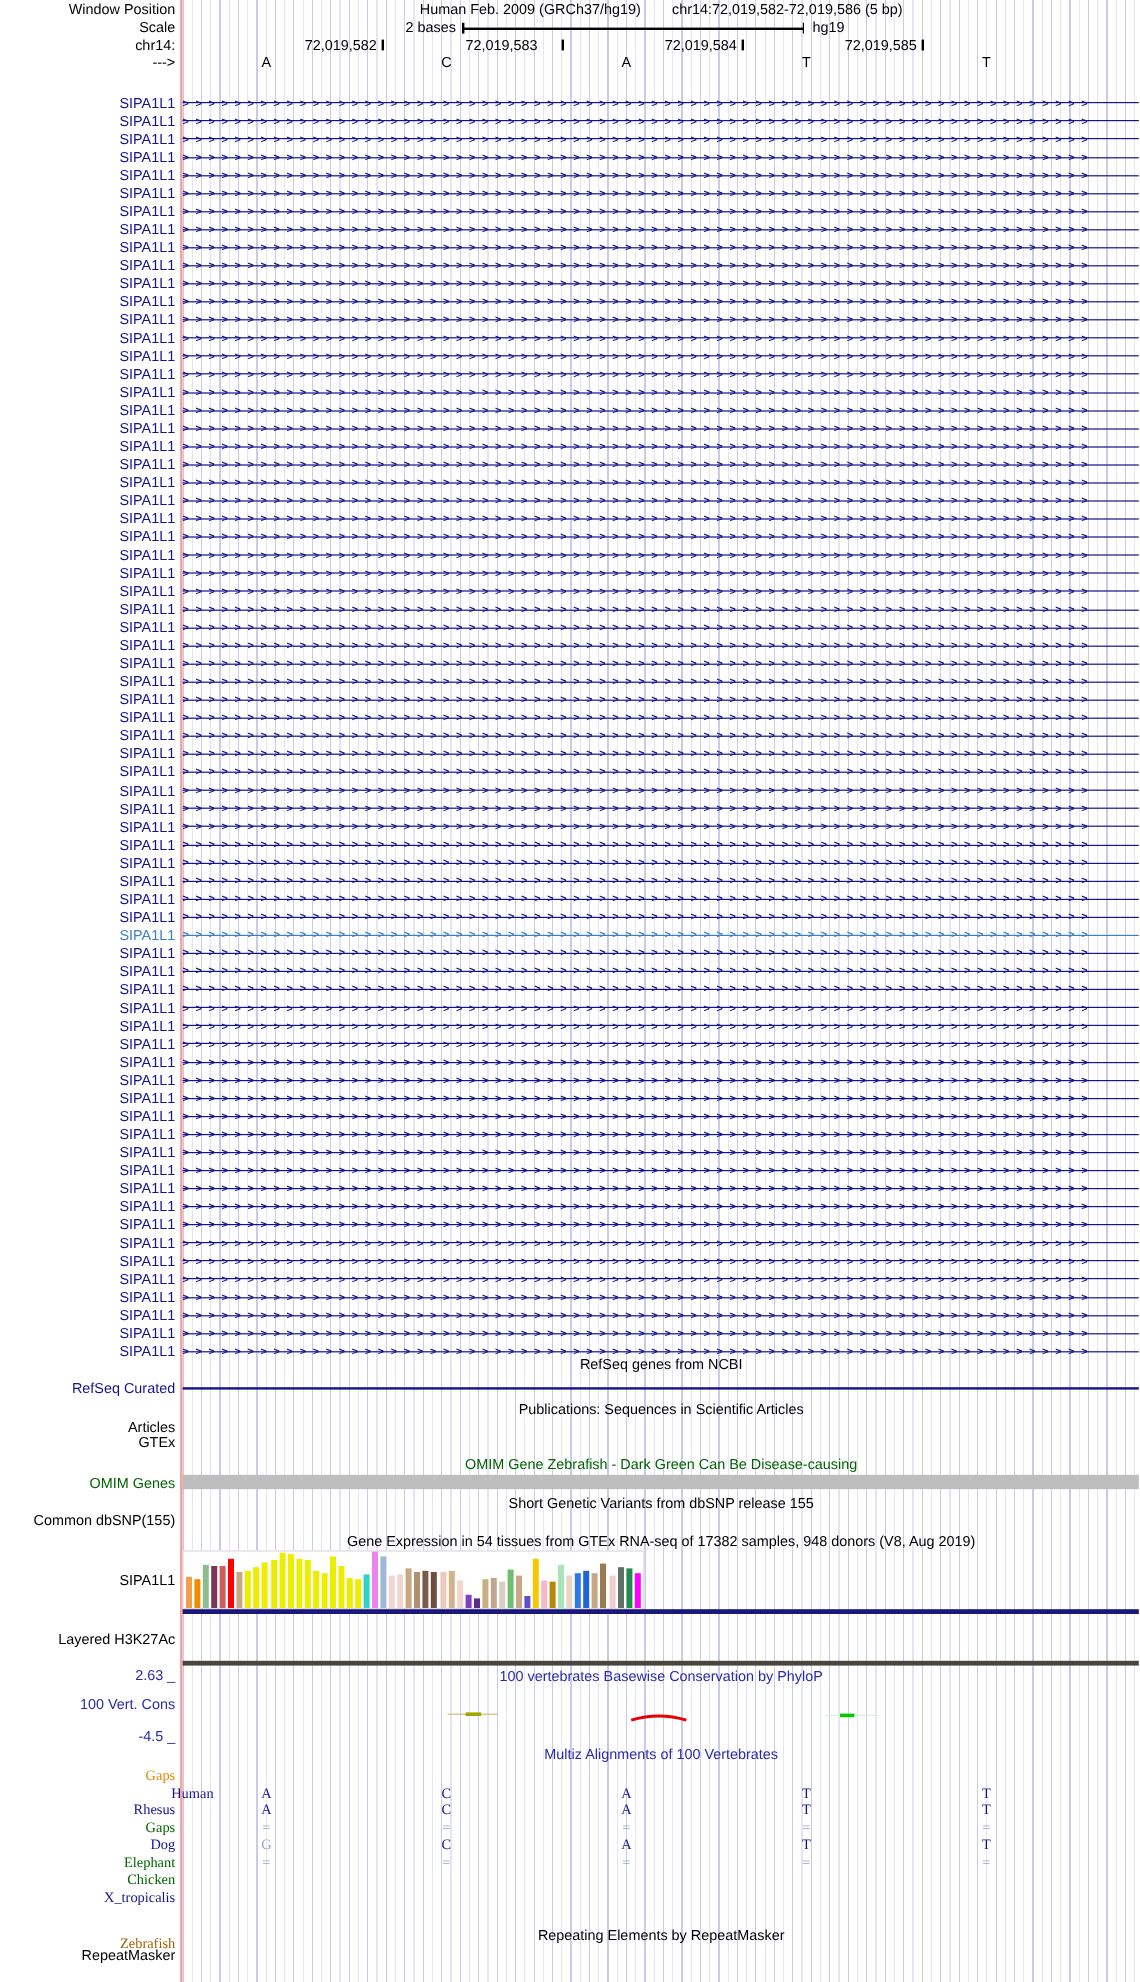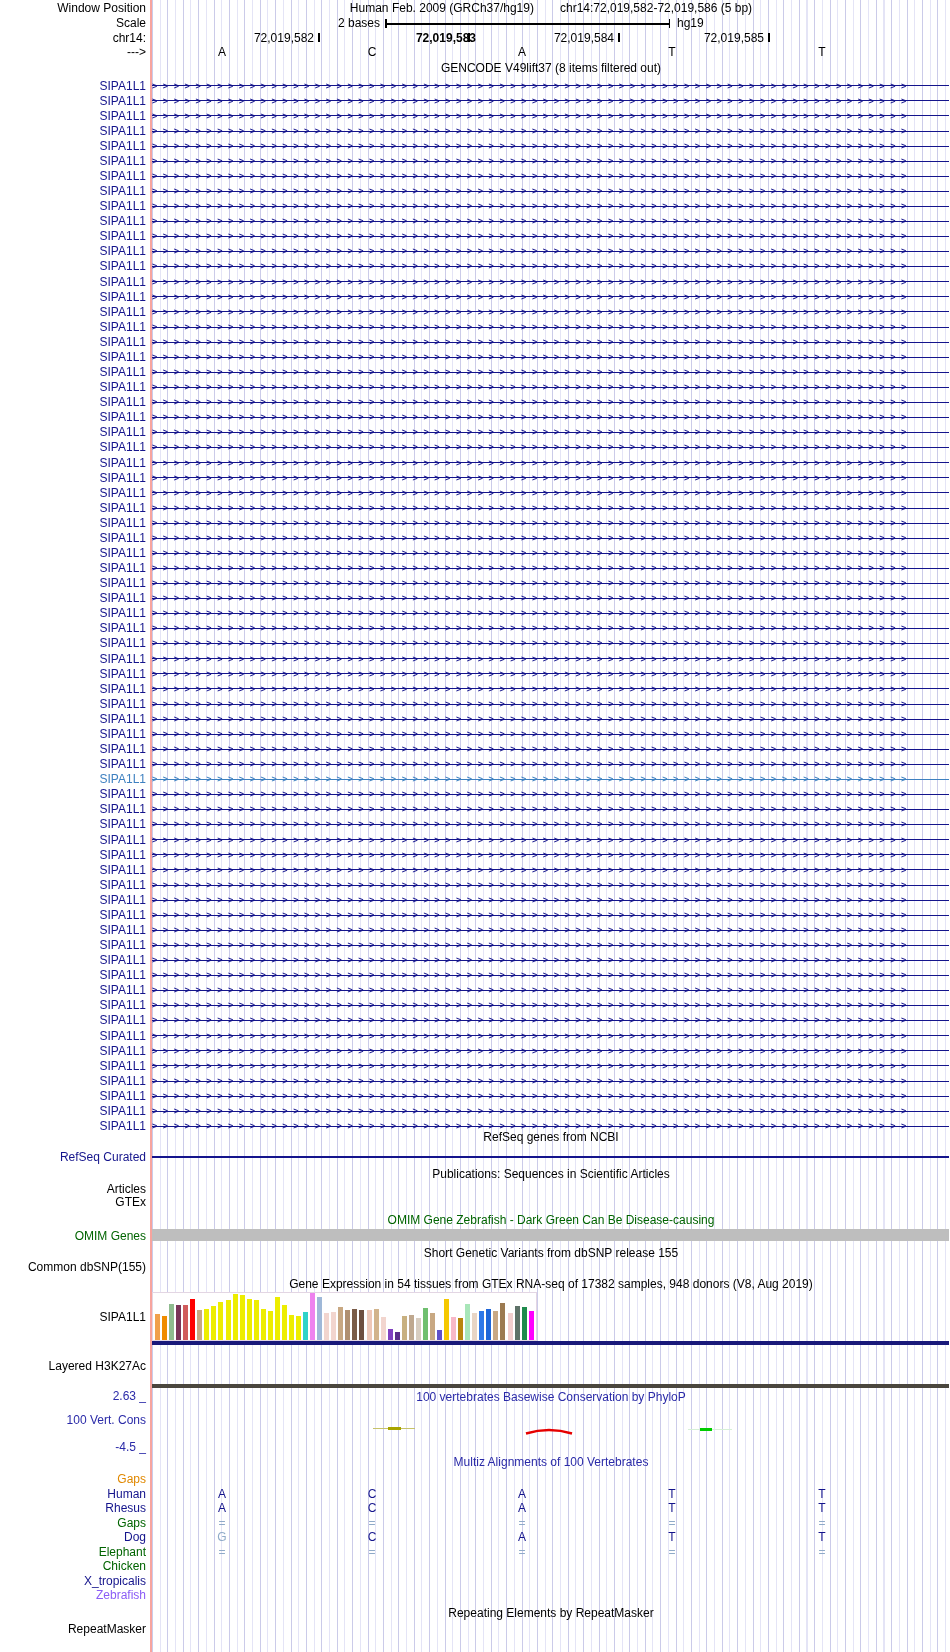--- a/index.html
+++ b/index.html
@@ -24,21 +24,21 @@
   .generow{position:absolute;left:0;width:950px;height:15px;z-index:1;}
   .generow .glabel{position:absolute;left:0;width:146px;text-align:right;line-height:15px;}
   .generow .gline{position:absolute;left:152px;width:797px;height:15px;overflow:hidden;
      background:linear-gradient(currentColor,currentColor) center/100% 1.4px no-repeat;}
   .generow .chev{display:block;white-space:nowrap;font-size:9px;font-weight:bold;
      letter-spacing:5.6px;line-height:15.5px;}
   .hbar{position:absolute;z-index:1;}
   .gtex-plot{position:absolute;left:152px;top:1292px;width:385px;height:49px;background:#fff;
      border:1px solid #E3D6E3;box-sizing:border-box;z-index:1;}
   .gtex-bar{position:absolute;bottom:0;width:5px;z-index:1;}
-  .mrow{position:absolute;left:0;width:950px;height:14px;z-index:2;}
+  .mrow{position:absolute;left:0;width:950px;height:14px;z-index:2;font-family:Liberation Serif, serif;}
   .mrow .mlabel{position:absolute;left:0;width:146px;text-align:right;line-height:14px;}
   .mrow .mcell{position:absolute;width:30px;margin-left:-15px;text-align:center;line-height:14px;}
   .dim{color:#8FAAC8;}
   svg{display:block;}
 </style>
 </head>
 <body>
 
 <div class="page">
   <div class="grid"></div>
@@ -51,38 +51,37 @@
   <div class="coord" style="top:17px;left:152px;width:228px">2 bases</div>
   <div class="scale-line" style="left:385px;width:285px"></div>
   <div class="tick" style="left:385px;top:19px"></div>
   <div class="tick" style="left:668.5px;top:19px"></div>
   <div class="coord" style="top:17px;left:677px;width:60px;text-align:left">hg19</div>
 
   <div class="lbl" style="top:31.5px">chr14:</div>
   <div id="coords">
       <div class="coord" style="top: 31.5px; left: 196px; width: 118px;">72,019,582</div>
       <div class="tick" style="left: 318px; top: 33px;"></div>
-      <div class="coord" style="top: 31.5px; left: 358px; width: 118px; font-weight: bold;">72,019,583</div>
+      <div class="coord" style="top: 31.5px; left: 330px; width: 118px;">72,019,583</div>
       <div class="tick" style="left: 468px; top: 33px;"></div>
       <div class="coord" style="top: 31.5px; left: 496px; width: 118px;">72,019,584</div>
       <div class="tick" style="left: 618px; top: 33px;"></div>
       <div class="coord" style="top: 31.5px; left: 646px; width: 118px;">72,019,585</div>
       <div class="tick" style="left: 768px; top: 33px;"></div>
     </div>
 
   <div class="lbl" style="top:45.5px">---&gt;</div>
   <div id="bases">
       <div class="base" style="top: 45.5px; left: 222px;">A</div>
       <div class="base" style="top: 45.5px; left: 372px;">C</div>
       <div class="base" style="top: 45.5px; left: 522px;">A</div>
       <div class="base" style="top: 45.5px; left: 672px;">T</div>
       <div class="base" style="top: 45.5px; left: 822px;">T</div>
     </div>
 
-  <div class="title" style="top:61.5px">GENCODE V49lift37 (8 items filtered out)</div>
   <div id="gene-rows">
       <div class="generow" style="top: 78.5px; color: rgb(20, 20, 140);">
         <div class="glabel">SIPA1L1</div>
         <div class="gline">
           <span class="chev">&gt;&gt;&gt;&gt;&gt;&gt;&gt;&gt;&gt;&gt;&gt;&gt;&gt;&gt;&gt;&gt;&gt;&gt;&gt;&gt;&gt;&gt;&gt;&gt;&gt;&gt;&gt;&gt;&gt;&gt;&gt;&gt;&gt;&gt;&gt;&gt;&gt;&gt;&gt;&gt;&gt;&gt;&gt;&gt;&gt;&gt;&gt;&gt;&gt;&gt;&gt;&gt;&gt;&gt;&gt;&gt;&gt;&gt;&gt;&gt;&gt;&gt;&gt;&gt;&gt;&gt;&gt;&gt;&gt;&gt;</span>
         </div>
       </div>
       <div class="generow" style="top: 93.58px; color: rgb(20, 20, 140);">
         <div class="glabel">SIPA1L1</div>
         <div class="gline">
@@ -590,21 +589,21 @@
   <div class="hbar" style="left:688px;top:1429px;width:44px;height:1px;background:#D7F0D7"></div>
   <div class="hbar" style="left:700px;top:1428px;width:12px;height:2.5px;background:#00CC00"></div>
   <div class="lbl blue" style="top:1440.5px">-4.5 _</div>
 
   <div class="title blue" style="top:1455.5px">Multiz Alignments of 100 Vertebrates</div>
   <div id="multiz">
       <div class="mrow" style="top: 1472px;">
         <div class="mlabel" style="color: rgb(224, 136, 0);">Gaps</div>
       </div>
       <div class="mrow" style="top: 1486.5px;">
-        <div class="mlabel" style="color: rgb(20, 20, 140);">Human</div>
+        <div class="mlabel" style="color: rgb(20, 20, 140); padding-left: 32px;">Human</div>
         <div class="mcell" style="left: 222px; color: rgb(20, 20, 140);">A</div>
         <div class="mcell" style="left: 372px; color: rgb(20, 20, 140);">C</div>
         <div class="mcell" style="left: 522px; color: rgb(20, 20, 140);">A</div>
         <div class="mcell" style="left: 672px; color: rgb(20, 20, 140);">T</div>
         <div class="mcell" style="left: 822px; color: rgb(20, 20, 140);">T</div>
       </div>
       <div class="mrow" style="top: 1501px;">
         <div class="mlabel" style="color: rgb(20, 20, 140);">Rhesus</div>
         <div class="mcell" style="left: 222px; color: rgb(20, 20, 140);">A</div>
         <div class="mcell" style="left: 372px; color: rgb(20, 20, 140);">C</div>
@@ -636,19 +635,19 @@
         <div class="mcell dim" style="left: 672px;">=</div>
         <div class="mcell dim" style="left: 822px;">=</div>
       </div>
       <div class="mrow" style="top: 1559px;">
         <div class="mlabel" style="color: rgb(0, 100, 0);">Chicken</div>
       </div>
       <div class="mrow" style="top: 1573.5px;">
         <div class="mlabel" style="color: rgb(20, 20, 140);">X_tropicalis</div>
       </div>
       <div class="mrow" style="top: 1588px;">
-        <div class="mlabel" style="color: #8b5cf6;">Zebrafish</div>
+        <div class="mlabel" style="color: #a16207; margin-top: 24px;">Zebrafish</div>
       </div>
     </div>
 
   <div class="title" style="top:1606.5px">Repeating Elements by RepeatMasker</div>
   <div class="lbl" style="top:1622.5px">RepeatMasker</div>
 </div>
 
 </body></html>

